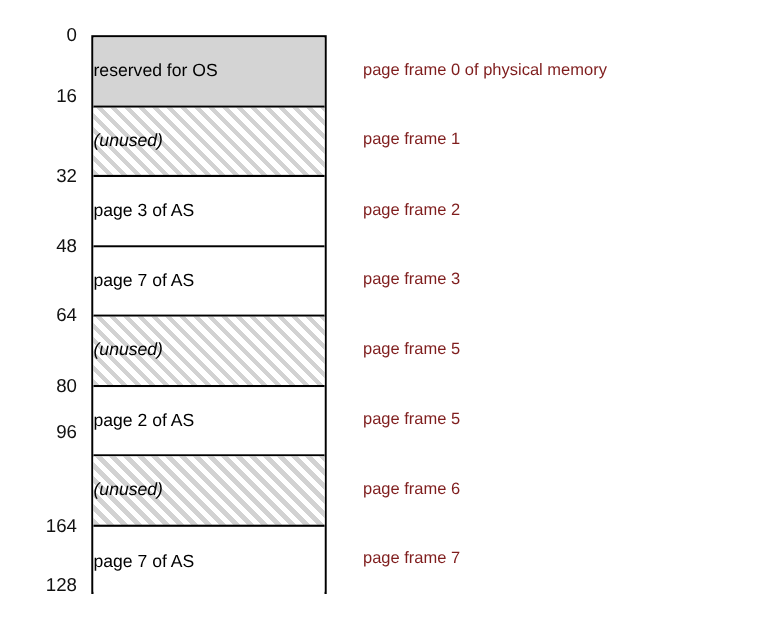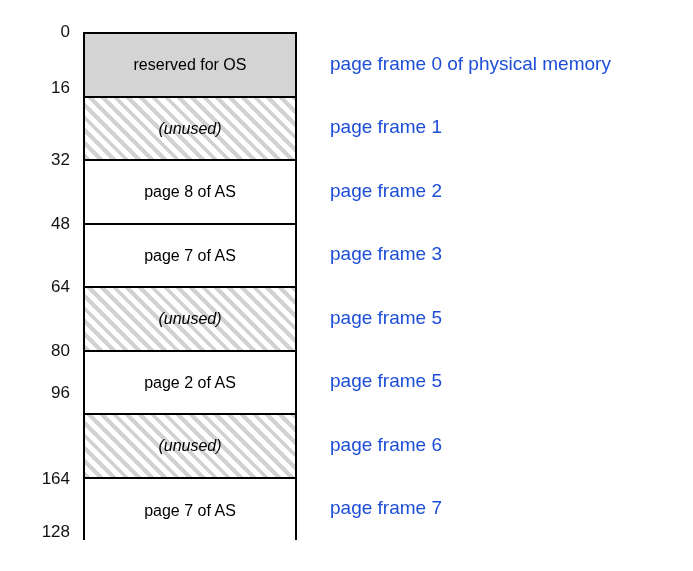--- a/index.html
+++ b/index.html
@@ -48,21 +48,21 @@
     box-sizing: border-box;
     background: #ffffff;
   }
 
   .frame {
     position: relative;
     box-sizing: border-box;
     height: 63.5px;
     display: flex;
     align-items: center;
-    justify-content: center;
+    justify-content: flex-start;
     border-bottom: 2px solid #000000;
     overflow: hidden;
   }
   .frame:last-child {
     border-bottom: none;
   }
 
   .frame-label {
     position: relative;
     z-index: 2;
@@ -99,23 +99,23 @@
     width: 360px;
     height: 508px;
   }
   .legend-row {
     height: 63.5px;
     display: flex;
     align-items: center;
     box-sizing: border-box;
   }
   .legend-text {
-    font-size: 19px;
+    font-size: 15px;
     line-height: 20px;
-    color: #1d4ed8;
+    color: #7f1d1d;
     white-space: nowrap;
     text-align: center;
   }
 </style>
 </head>
 <body>
 
 <div id="diagram">
 
   <div id="address-ruler">
@@ -131,21 +131,21 @@
   </div>
 
   <div id="memory-column">
     <div class="frame fill-gray">
       <span class="frame-label">reserved for OS</span>
     </div>
     <div class="frame fill-hatch">
       <span class="frame-label">(unused)</span>
     </div>
     <div class="frame fill-white">
-      <span class="frame-label">page 8 of AS</span>
+      <span class="frame-label">page 3 of AS</span>
     </div>
     <div class="frame fill-white">
       <span class="frame-label">page 7 of AS</span>
     </div>
     <div class="frame fill-hatch">
       <span class="frame-label">(unused)</span>
     </div>
     <div class="frame fill-white">
       <span class="frame-label">page 2 of AS</span>
     </div>

